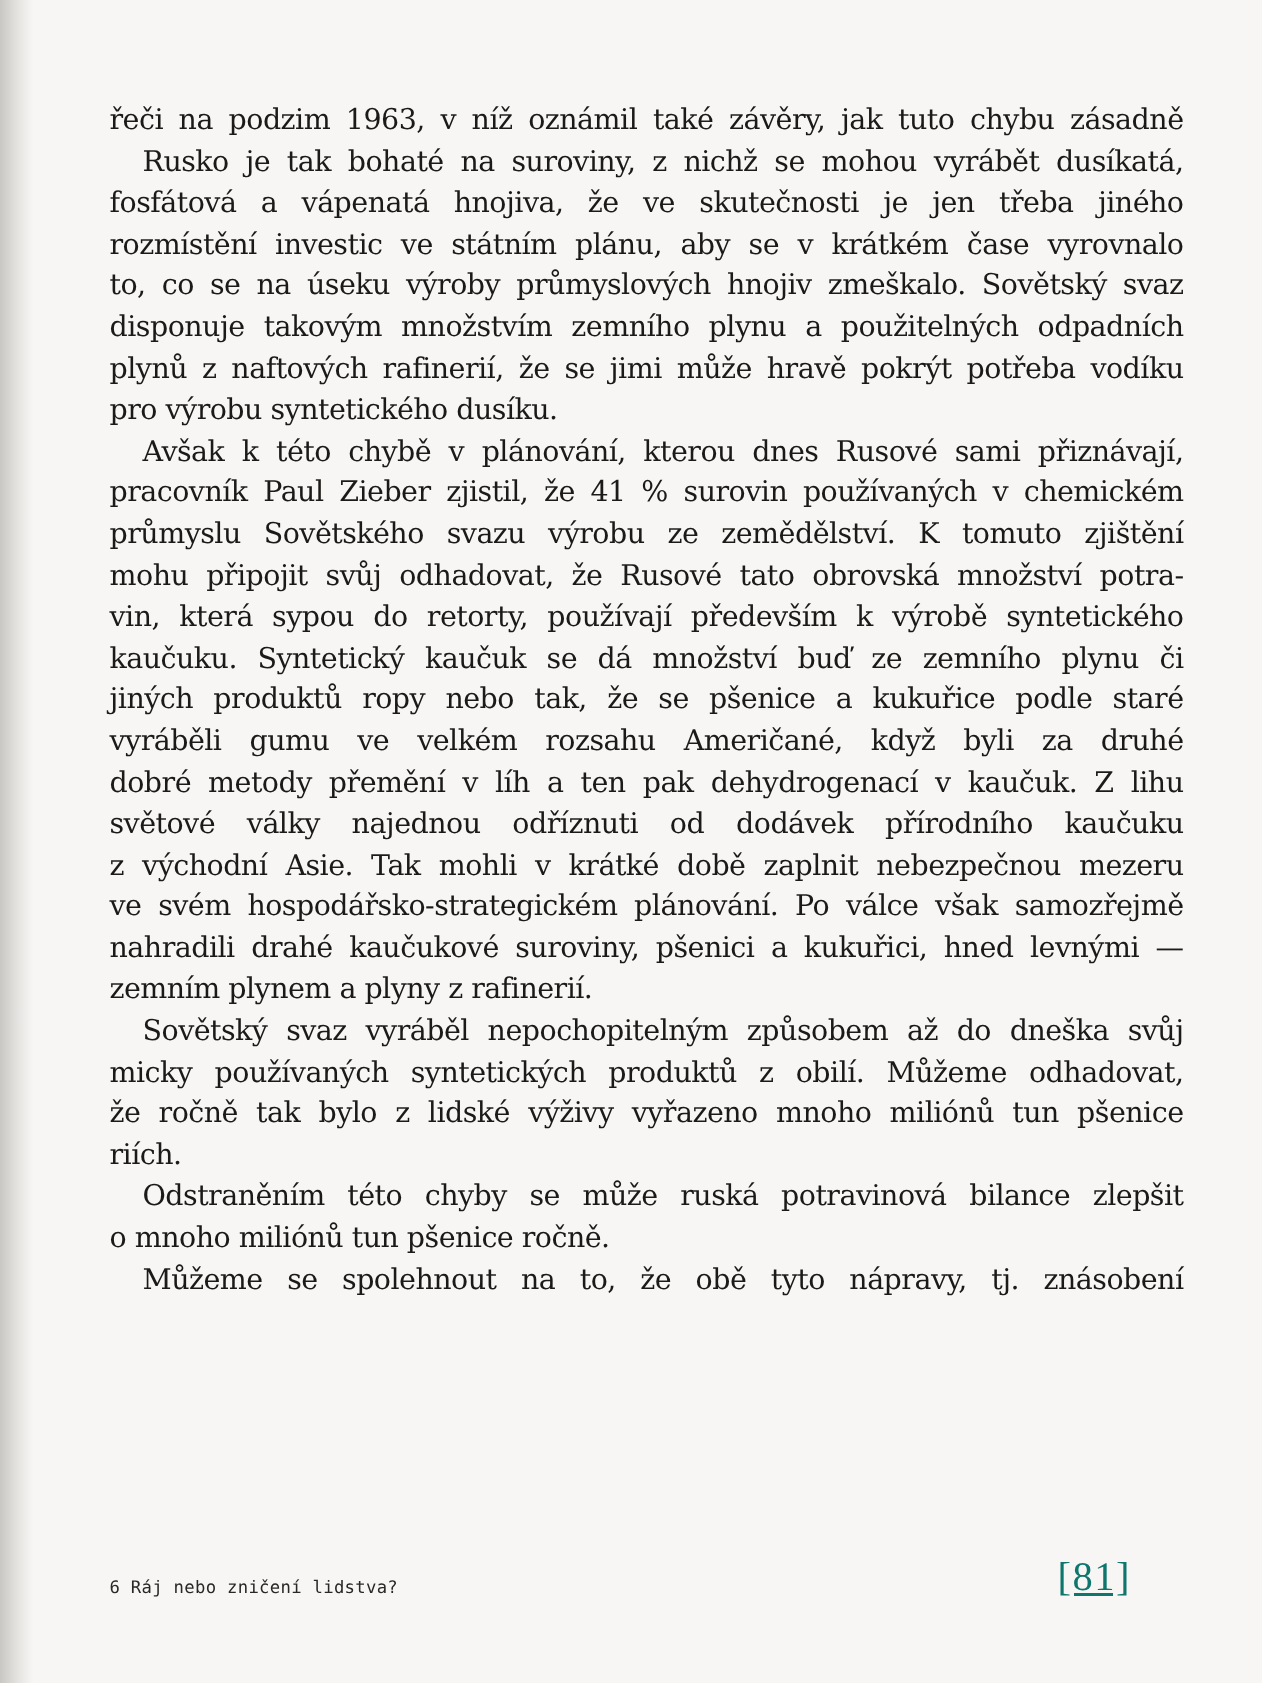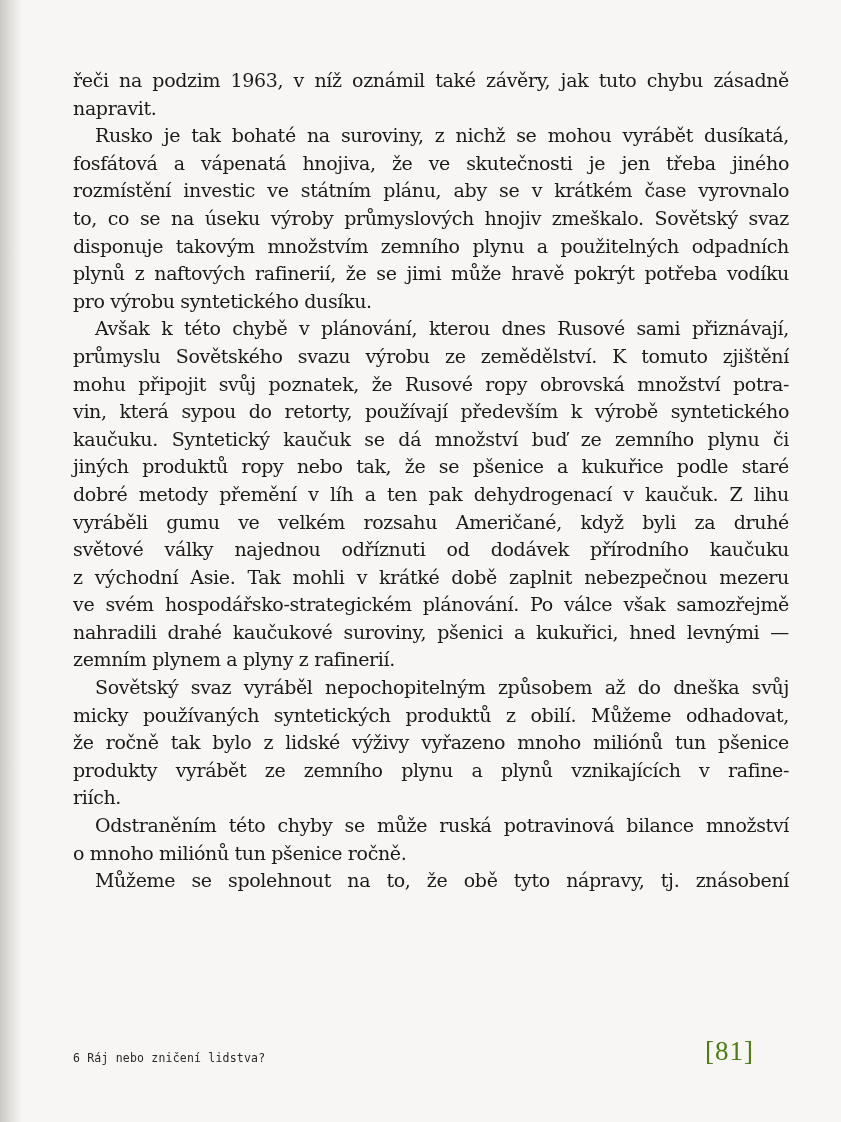--- a/index.html
+++ b/index.html
@@ -27,55 +27,54 @@
   .line.last { text-align-last: left; }
   .line.indent { padding-left: 22px; }
   .footer-title {
     position: absolute; left: 73px; top: 1051px;
     font-family: "DejaVu Sans Mono", "Liberation Mono", monospace;
     font-size: 11.5px; color: #2a2826; letter-spacing: 0.2px;
   }
   .page-number {
     position: absolute; left: 705px; top: 1036px;
     font-family: "Liberation Serif", "DejaVu Serif", serif;
-    font-size: 27px; color: #4d7c0f; letter-spacing: 1px;
+    font-size: 27px; color: #0f766e; letter-spacing: 1px; text-decoration: underline;
   }
 </style>
 </head>
 <body>
 
 <div class="page-shadow"></div>
 
 <div class="text-block" id="text-block">
     <div class="line">řeči na podzim 1963, v níž oznámil také závěry, jak tuto chybu zásadně</div>
-    <div class="line last">napravit.</div>
     <div class="line indent">Rusko je tak bohaté na suroviny, z nichž se mohou vyrábět dusíkatá,</div>
     <div class="line">fosfátová a vápenatá hnojiva, že ve skutečnosti je jen třeba jiného</div>
     <div class="line">rozmístění investic ve státním plánu, aby se v krátkém čase vyrovnalo</div>
     <div class="line">to, co se na úseku výroby průmyslových hnojiv zmeškalo. Sovětský svaz</div>
     <div class="line">disponuje takovým množstvím zemního plynu a použitelných odpadních</div>
     <div class="line">plynů z naftových rafinerií, že se jimi může hravě pokrýt potřeba vodíku</div>
     <div class="line last">pro výrobu syntetického dusíku.</div>
     <div class="line indent">Avšak k této chybě v plánování, kterou dnes Rusové sami přiznávají,</div>
+    <div class="line">pracovník Paul Zieber zjistil, že 41 % surovin používaných v chemickém</div>
     <div class="line">průmyslu Sovětského svazu výrobu ze zemědělství. K tomuto zjištění</div>
-    <div class="line">mohu připojit svůj poznatek, že Rusové ropy obrovská množství potra-</div>
+    <div class="line">mohu připojit svůj odhadovat, že Rusové tato obrovská množství potra-</div>
     <div class="line">vin, která sypou do retorty, používají především k výrobě syntetického</div>
     <div class="line">kaučuku. Syntetický kaučuk se dá množství buď ze zemního plynu či</div>
     <div class="line">jiných produktů ropy nebo tak, že se pšenice a kukuřice podle staré</div>
+    <div class="line">vyráběli gumu ve velkém rozsahu Američané, když byli za druhé</div>
     <div class="line">dobré metody přemění v líh a ten pak dehydrogenací v kaučuk. Z lihu</div>
-    <div class="line">vyráběli gumu ve velkém rozsahu Američané, když byli za druhé</div>
     <div class="line">světové války najednou odříznuti od dodávek přírodního kaučuku</div>
     <div class="line">z východní Asie. Tak mohli v krátké době zaplnit nebezpečnou mezeru</div>
     <div class="line">ve svém hospodářsko-strategickém plánování. Po válce však samozřejmě</div>
     <div class="line">nahradili drahé kaučukové suroviny, pšenici a kukuřici, hned levnými —</div>
     <div class="line last">zemním plynem a plyny z rafinerií.</div>
     <div class="line indent">Sovětský svaz vyráběl nepochopitelným způsobem až do dneška svůj</div>
     <div class="line">micky používaných syntetických produktů z obilí. Můžeme odhadovat,</div>
     <div class="line">že ročně tak bylo z lidské výživy vyřazeno mnoho miliónů tun pšenice</div>
-    <div class="line">produkty vyrábět ze zemního plynu a plynů vznikajících v rafine-</div>
     <div class="line last">riích.</div>
-    <div class="line indent">Odstraněním této chyby se může ruská potravinová bilance množství</div>
+    <div class="line indent">Odstraněním této chyby se může ruská potravinová bilance zlepšit</div>
     <div class="line last">o mnoho miliónů tun pšenice ročně.</div>
     <div class="line indent">Můžeme se spolehnout na to, že obě tyto nápravy, tj. znásobení</div>
   </div>
 
 <div class="footer-title">6 Ráj nebo zničení lidstva?</div>
 <div class="page-number">[81]</div>
 
 </body></html>

